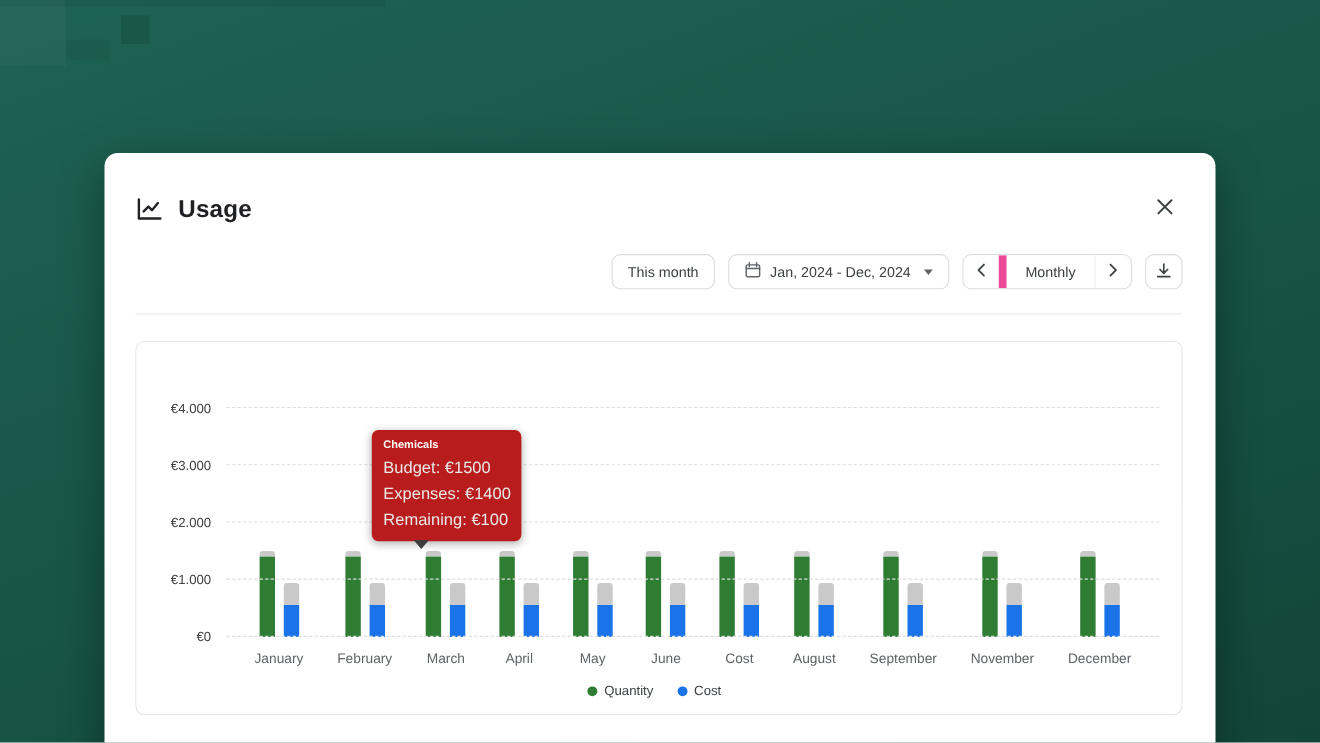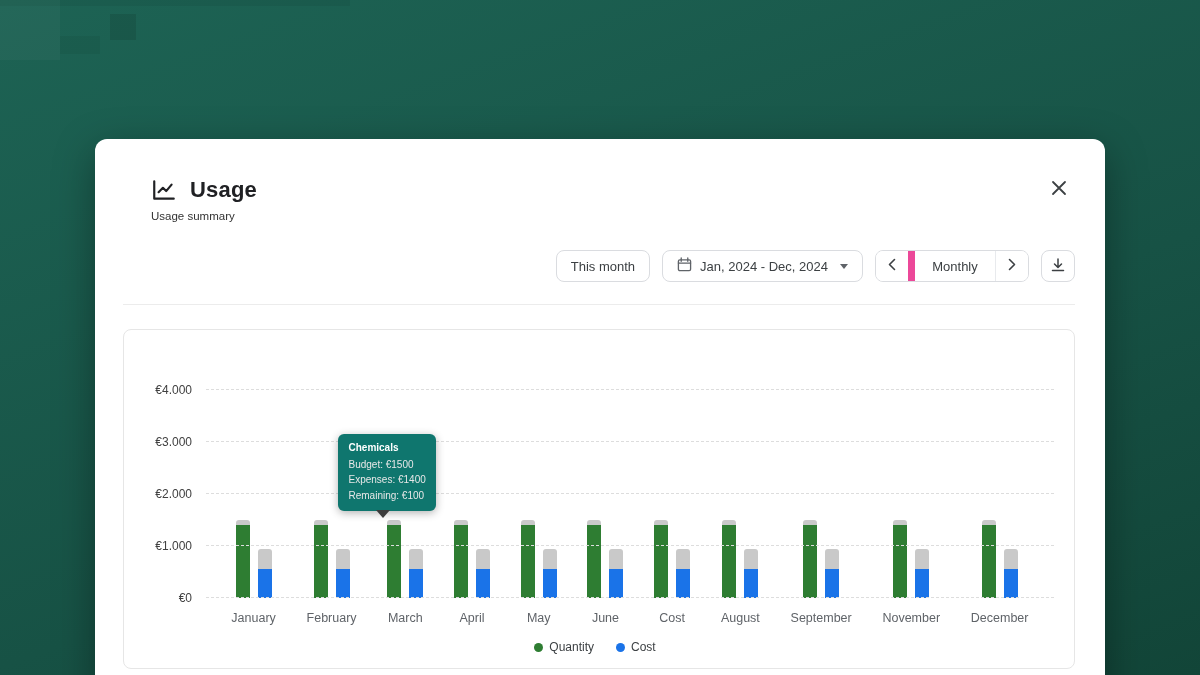--- a/index.html
+++ b/index.html
@@ -13,21 +13,21 @@
   .deco-1 { left:0; top:0; width:350px; height:6px; background:rgba(0,0,0,.06); }
   .deco-2 { left:110px; top:14px; width:26px; height:26px; background:rgba(0,0,0,.10); }
   .deco-3 { left:0; top:0; width:60px; height:60px; background:rgba(255,255,255,.03); }
   .deco-4 { left:60px; top:36px; width:40px; height:18px; background:rgba(0,0,0,.05); }
 
   .modal {
     position:absolute; left:95px; top:139px; width:1010px; height:560px;
     background:#ffffff; border-radius:12px;
     box-shadow:0 12px 40px rgba(0,0,0,.35);
   }
-  .modal-header { position:relative; padding:38px 32px 0 28px;margin-left:28px; }
+  .modal-header { position:relative; padding:38px 32px 0 28px; }
   .title-row { display:flex; align-items:center; gap:13px; }
   .chart-icon svg { display:block; }
   .modal-title { font-size:22px; font-weight:700; color:#202124; letter-spacing:.2px; }
   .modal-subtitle { margin-top:7px; font-size:11.5px; color:#333; }
   .close-btn {
     position:absolute; right:32px; top:36px; width:28px; height:28px;
     display:flex; align-items:center; justify-content:center;
     background:none; border:none; cursor:pointer;
   }
 
@@ -81,30 +81,30 @@
   }
   .month-group { display:flex; flex-direction:column; justify-content:flex-end; align-items:center; height:100%; }
   .bars { display:flex; align-items:flex-end; gap:8px; }
   .bar { display:flex; flex-direction:column; justify-content:flex-end; width:14px; }
   .seg-rem { border-radius:3px 3px 0 0; }
   .month-label {
     height:30px; padding-top:13px; font-size:12.5px; color:#5f6368; white-space:nowrap;
   }
   .tooltip {
     position:absolute; bottom:117px; left:calc(20.8333% - 50px);
-    background:#0f766e; color:#fff; border-radius:6px; padding:8px 10px;
+    background:#b91c1c; color:#fff; border-radius:6px; padding:8px 10px;
     box-shadow:0 2px 8px rgba(0,0,0,.3); z-index:5; white-space:nowrap;
   }
   .tooltip::after {
     content:""; position:absolute; left:38px; bottom:-7px;
     border-left:7px solid transparent; border-right:7px solid transparent;
     border-top:8px solid #3c3c3c;
   }
   .tooltip-title { font-size:10px; font-weight:700; margin-bottom:4px; }
-  .tooltip-line { font-size:10px; line-height:1.55; color:#e8e8e8; }
+  .tooltip-line { font-size:15px; line-height:1.55; color:#e8e8e8; }
 
   .legend { display:flex; justify-content:center; align-items:center; gap:22px; margin-top:12px;text-align:right; }
   .legend-item { display:flex; align-items:center; gap:6px; font-size:12px; color:#3c4043; }
   .legend-dot { width:9px; height:9px; border-radius:50%; }
 </style>
 </head>
 <body>
 
 <div class="bg-deco deco-1"></div>
 <div class="bg-deco deco-3"></div>
@@ -115,21 +115,20 @@
   <div class="modal-header">
     <div class="title-row">
       <span class="chart-icon">
         <svg width="26" height="26" viewBox="0 0 24 24" fill="none" stroke="#202124" stroke-width="2" stroke-linecap="round" stroke-linejoin="round">
           <path d="M3 4v16h18"></path>
           <path d="M7 14l4-4 3 3 5-6"></path>
         </svg>
       </span>
       <span class="modal-title">Usage</span>
     </div>
-    <div class="modal-subtitle">Usage summary</div>
     <button class="close-btn">
       <span>
         <svg width="18" height="18" viewBox="0 0 18 18" fill="none" stroke="#3c4043" stroke-width="1.8" stroke-linecap="round">
           <path d="M3 3l12 12M15 3L3 15"></path>
         </svg>
       </span>
     </button>
   </div>
 
   <div class="toolbar">

